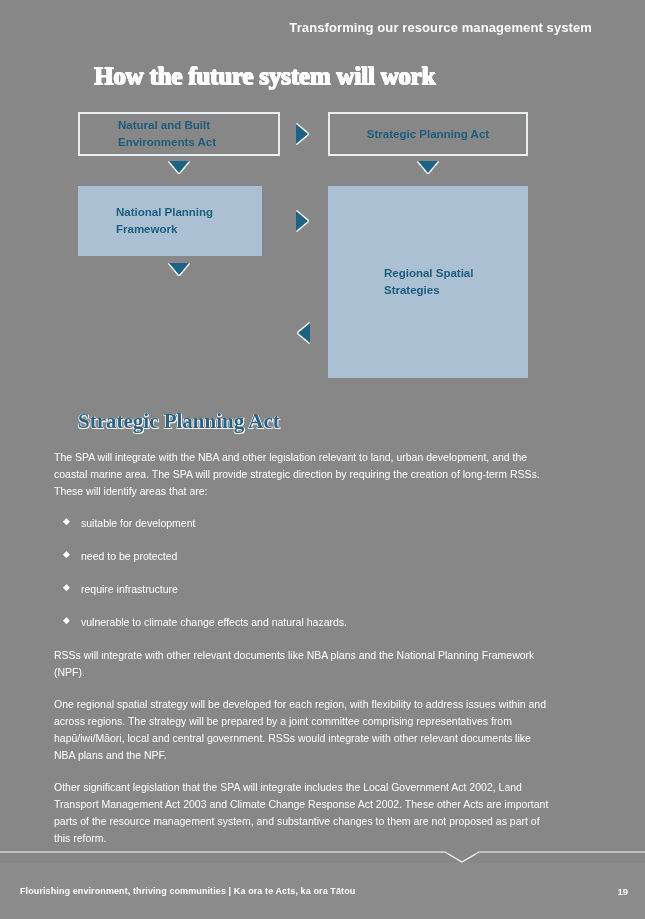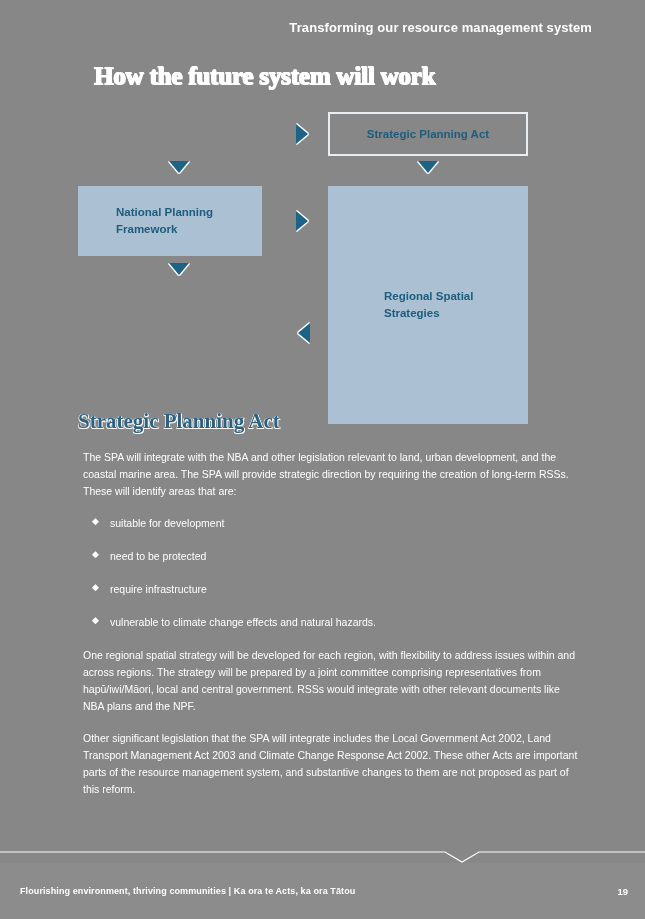--- a/index.html
+++ b/index.html
@@ -69,21 +69,21 @@
   .node.filled {
     background: #abc0d2;
     border: none;
   }
 
   #node-nba      { left: 78px;  top: 112px; width: 202px; height: 44px; }
   #node-spa      { left: 328px; top: 112px; width: 200px; height: 44px;
                    padding-left: 0; justify-content: center; }
   #node-npf      { left: 78px;  top: 186px; width: 184px; height: 70px; }
   #node-nbaplans { left: 78px;  top: 288px; width: 202px; height: 90px; }
-  #node-rss      { left: 328px; top: 186px; width: 200px; height: 238px;
+  #node-rss      { left: 328px; top: 186px; width: 200px; height: 192px;
                    padding-left: 56px; }
 
   
   .arrow {
     position: absolute;
     width: 0;
     height: 0;
   }
   .arrow.down {
     border-left: 10px solid transparent;
@@ -124,21 +124,21 @@
     font-weight: bold;
     color: #2d6182;
     text-shadow: 1px 1px 0 #ffffff, -0.5px -0.5px 0 #ffffff,
                  0.5px -0.5px 0 #ffffff, -0.5px 0.5px 0 #ffffff;
     letter-spacing: 0px;
     white-space: nowrap;
   }
 
   .content {
     position: absolute;
-    left: 83px;
+    left: 54px;
     top: 449px;
     width: 500px;
     color: #ffffff;
     font-size: 10.5px;
     line-height: 1.62;
   }
   .content p {
     margin: 0 0 15px 0;
   }
   ul.bullets {
@@ -199,20 +199,23 @@
 </style>
 </head>
 <body>
 
 <div class="page-header">Transforming our resource management system</div>
 
 <div class="section-title">How the future system will work</div>
 
 <div class="diagram">
 
+  <div class="node outline" id="node-nba">
+    <span>Natural and Built Environments Act</span>
+  </div>
 
   <div class="node outline" id="node-spa">
     <span>Strategic Planning Act</span>
   </div>
 
   <div class="node filled" id="node-npf">
     <span>National Planning Framework</span>
   </div>
 
 
@@ -245,20 +248,21 @@
     <li>
       <span class="bullet-glyph">◆</span>
       <span>require infrastructure</span>
     </li>
     <li>
       <span class="bullet-glyph">◆</span>
       <span>vulnerable to climate change effects and natural hazards.</span>
     </li>
   </ul>
 
+  <p>RSSs will integrate with other relevant documents like NBA plans and the National Planning Framework (NPF).</p>
   <p>One regional spatial strategy will be developed for each region, with flexibility to address issues within and across regions. The strategy will be prepared by a joint committee comprising representatives from hapū/iwi/Māori, local and central government. RSSs would integrate with other relevant documents like NBA plans and the NPF.</p>
   <p>Other significant legislation that the SPA will integrate includes the Local Government Act 2002, Land Transport Management Act 2003 and Climate Change Response Act 2002. These other Acts are important parts of the resource management system, and substantive changes to them are not proposed as part of this reform.</p>
 </div>
 
 <svg class="footer-rule" viewBox="0 0 645 12" preserveAspectRatio="none">
   <path d="M0 1 L445 1 L462 11 L479 1 L645 1" fill="none" stroke="#ffffff" stroke-width="1.2"></path>
 </svg>
 <div class="footer-bar"></div>
 <div class="footer-text">Flourishing environment, thriving communities | Ka ora te Acts, ka ora Tātou</div>
 <div class="footer-page">19</div>

